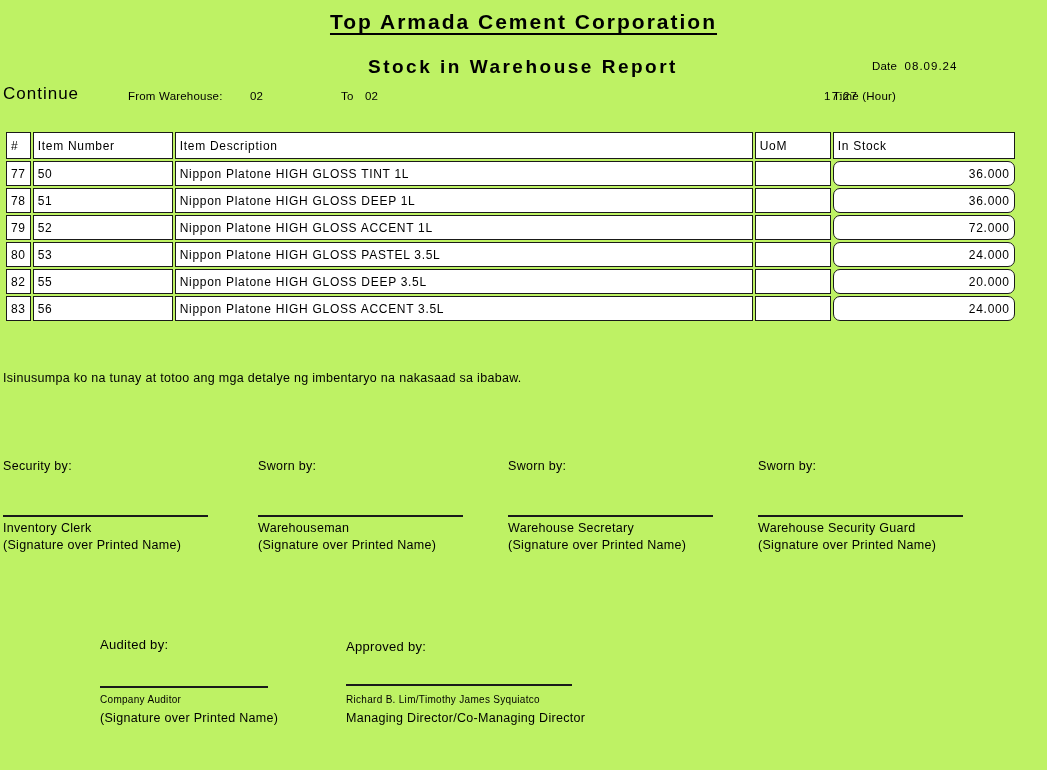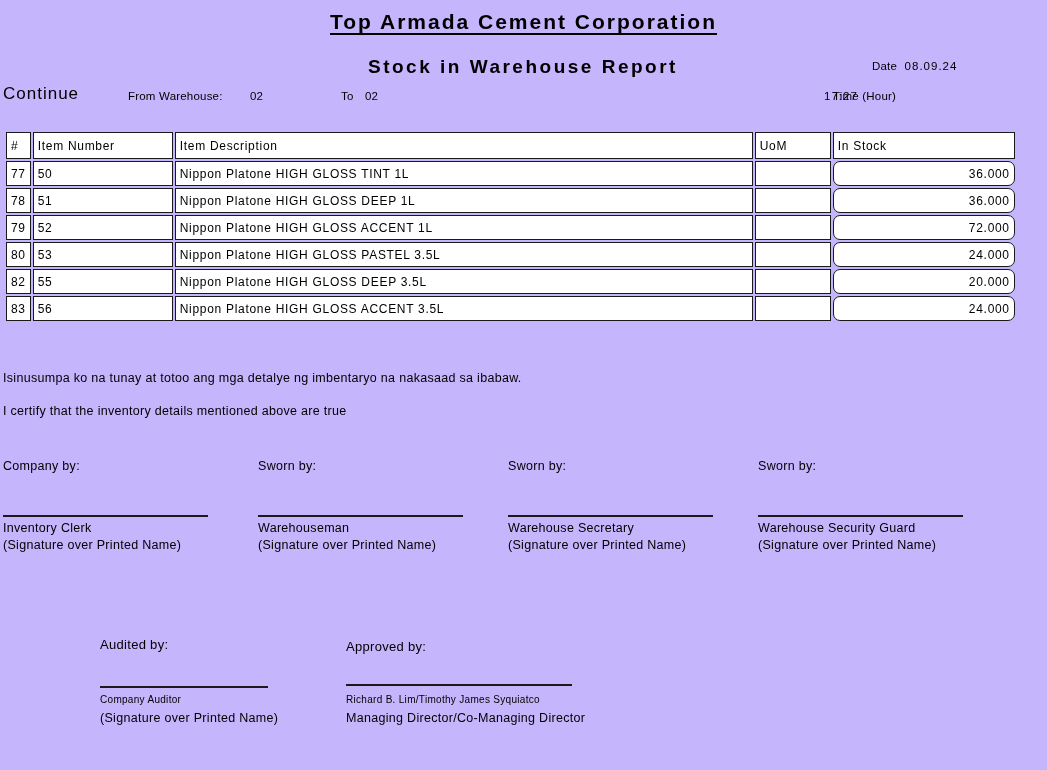--- a/index.html
+++ b/index.html
@@ -1,20 +1,20 @@
 <!DOCTYPE html>
 <html><head>
 <meta charset="utf-8">
 <style>
   html, body { margin: 0; padding: 0; background: #ffffff; }
   .page {
     position: relative;
     width: 1047px;
     height: 770px;
-    background: #c4b5fd;
+    background: #bef264;
     font-family: "Liberation Sans", sans-serif;
     color: #000000;
     overflow: hidden;
   }
   .abs { position: absolute; white-space: nowrap; }
 
   .company-title {
     left: 0; right: 0; top: 10px;
     text-align: center;
     font-size: 21px; font-weight: bold;
@@ -151,25 +151,24 @@
           <td>83</td>
           <td>56</td>
           <td>Nippon Platone HIGH GLOSS ACCENT 3.5L</td>
           <td></td>
           <td class="num">24.000</td>
         </tr>
       </tbody>
   </table>
 
   <div class="abs cert cert-filipino">Isinusumpa ko na tunay at totoo ang mga detalye ng imbentaryo na nakasaad sa ibabaw.</div>
-  <div class="abs cert cert-english">I certify that the inventory details mentioned above are true</div>
 
   <div id="signatures">
       <div class="sig-col" style="left: 3px;">
-        <div class="sig-label">Company by:</div>
+        <div class="sig-label">Security by:</div>
         <div class="sig-line"></div>
         <div class="sig-role">Inventory Clerk</div>
         <div class="sig-note">(Signature over Printed Name)</div>
       </div>
       <div class="sig-col" style="left: 258px;">
         <div class="sig-label">Sworn by:</div>
         <div class="sig-line"></div>
         <div class="sig-role">Warehouseman</div>
         <div class="sig-note">(Signature over Printed Name)</div>
       </div>

